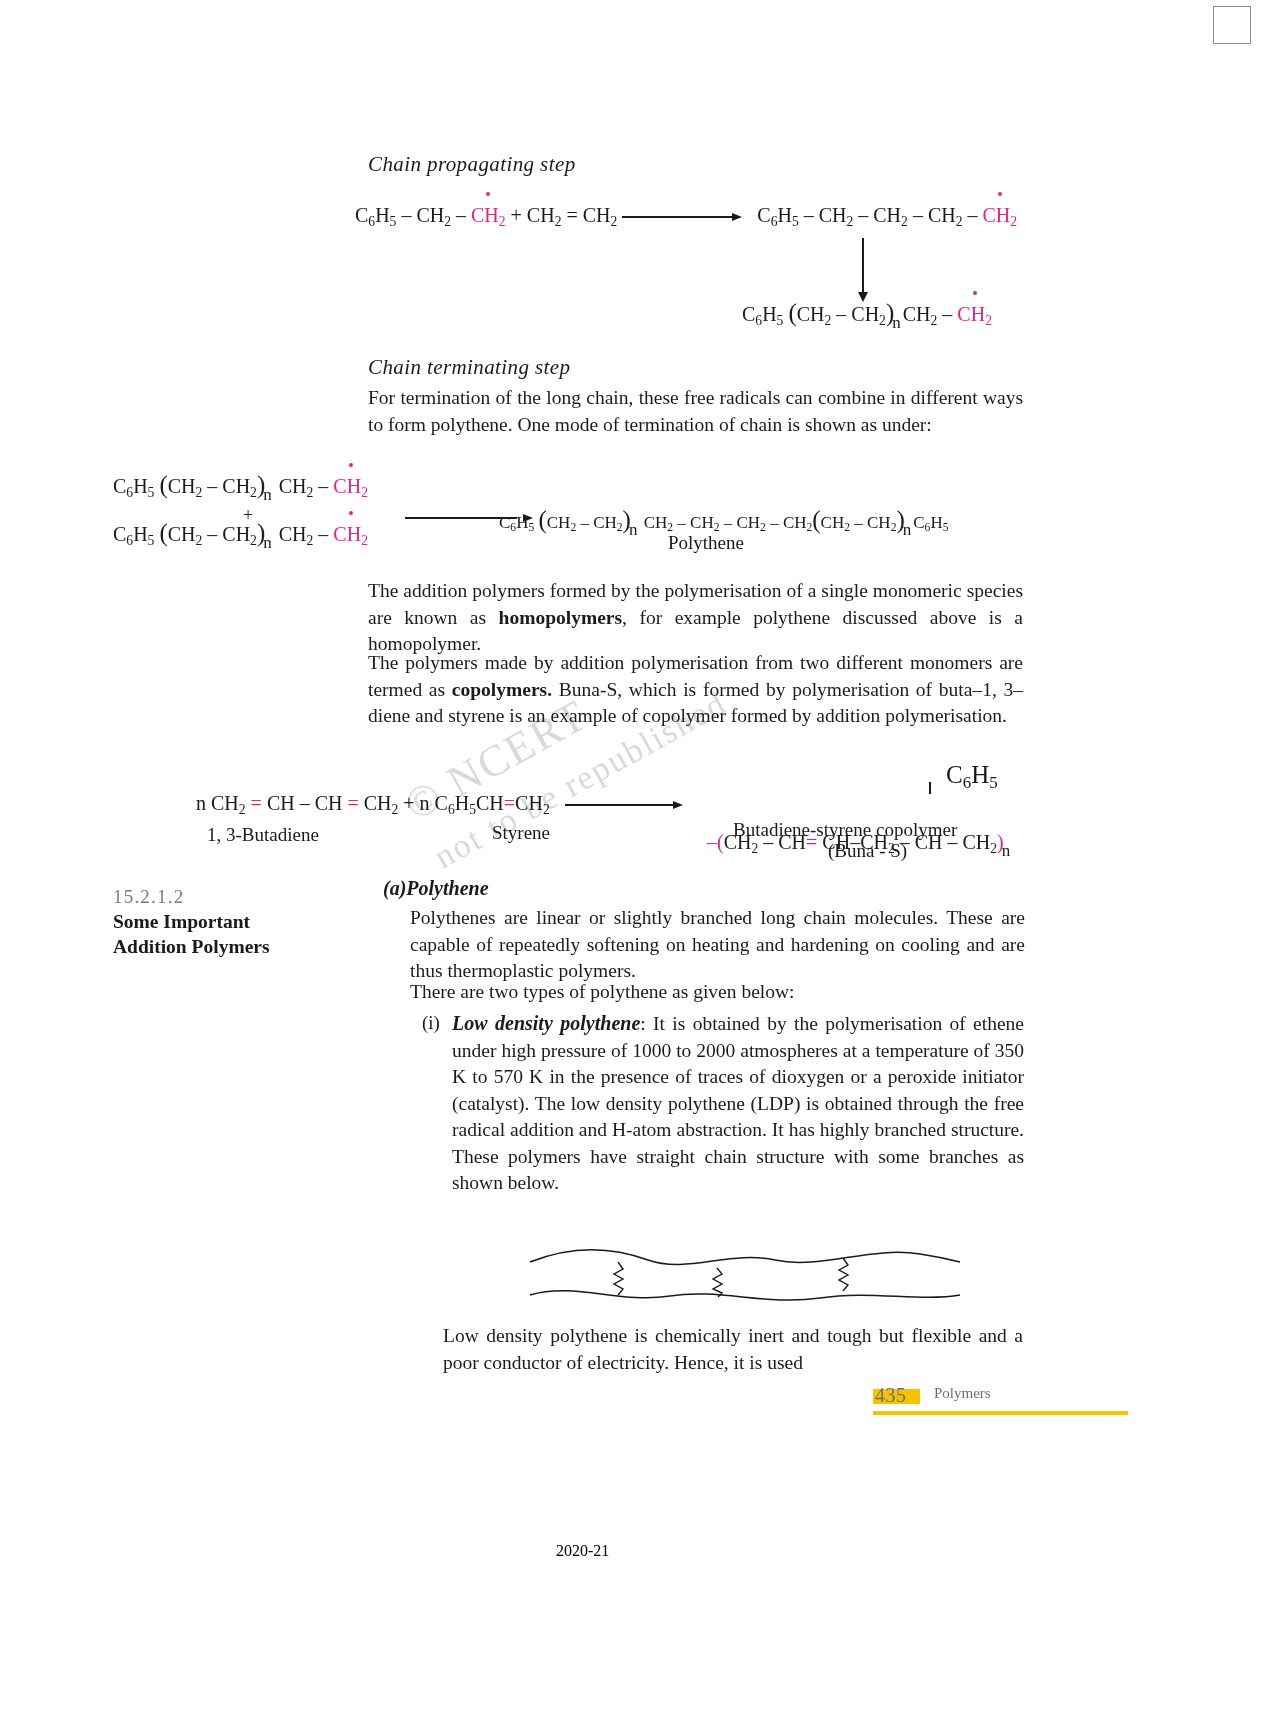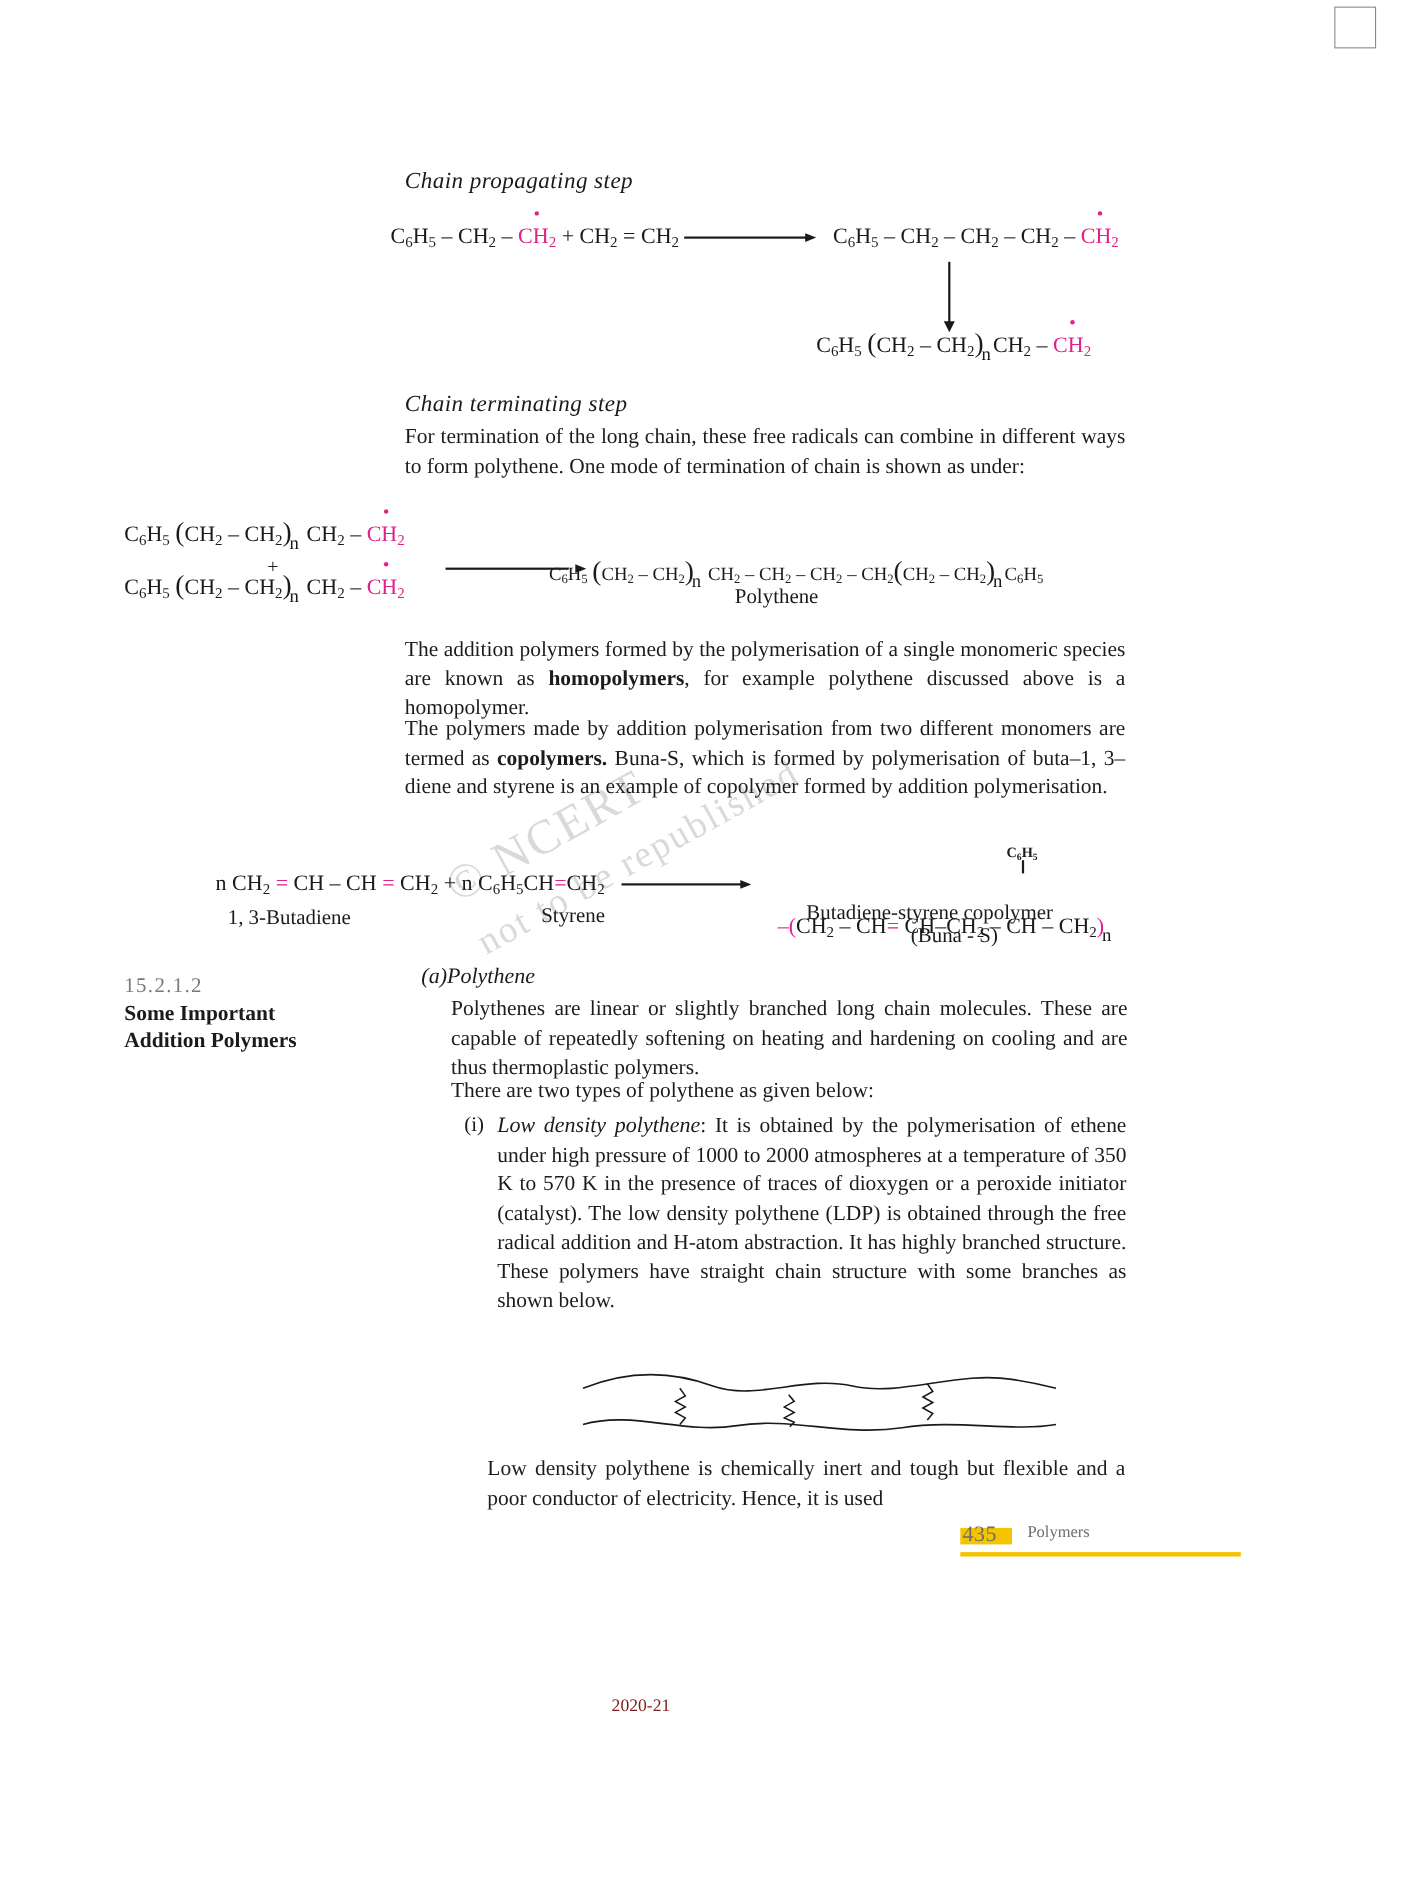--- a/index.html
+++ b/index.html
@@ -22,21 +22,21 @@
   }
 
   
   .para {
     font-size:19.5px;
     line-height:26.5px;
     text-align:justify;
     color:#1b1b1b;
   }
   .bold { font-weight:bold; }
-  .serif-bold-ital { font-style:italic; font-weight:normal; }
+  .serif-bold-ital { font-style:italic; font-weight:bold; }
 
   sub { font-size:0.68em; vertical-align:-0.28em; }
 
   .pink { color:#e0218a; }
   .rad { position:relative; }
   .rad .dot {
     position:absolute; left:50%; top:-0.62em; transform:translateX(-50%);
     width:4px; height:4px; border-radius:50%; background:#e0218a;
   }
 
@@ -92,21 +92,21 @@
   .page-num {
     position:absolute; font-size:20px; font-weight:normal; color:#6e6e6e;
     letter-spacing:0.5px;
   }
   .chapter-name {
     position:absolute; font-size:15px; color:#6e6e6e;
   }
   .page-num-hl {
     position:absolute; background:#f5c400; height:15px;
   }
-  .year { position:absolute; font-size:16px; color:#7f1d1d; }
+  .year { position:absolute; font-size:16px; color:#000000; }
 
   
   .watermark {
     position:absolute;
     left:430px; top:640px;
     width:520px; height:280px;
     color:rgba(140,140,140,0.33);
     font-size:44px;
     font-family:"Liberation Serif", serif;
     transform:rotate(-29deg);
@@ -173,21 +173,21 @@
   </div>
 
   <div class="chem" style="position:absolute; left:196px; top:788px;">
     n CH<sub>2</sub><span class="pink"> = </span>CH – CH <span class="pink">=</span> CH<sub>2</sub> + n C<sub>6</sub>H<sub>5</sub>CH<span class="pink">=</span>CH<sub>2</sub>
     <span class="arrow-long" style="width:118px; margin:0 10px;"></span>
   </div>
 
   <div class="chem" style="position:absolute; left:707px; top:827px;">
     <span class="pink">–(</span>CH<sub>2</sub> – CH<span class="pink">=</span> CH–CH<sub>2</sub> – CH – CH<sub>2</sub><span class="pink">)</span><span class="nsub">n</span>
   </div>
-  <div class="chem" style="position:absolute; left:915px; top:760px; font-size:13px;font-weight:bold;">C<sub>6</sub>H<sub>5</sub></div>
+  <div class="chem" style="position:absolute; left:946px; top:760px; font-size:25px;">C<sub>6</sub>H<sub>5</sub></div>
   <div style="position:absolute; left:929px; top:782px; width:1.5px; height:12px; background:#1a1a1a;"></div>
 
   <div style="position:absolute; left:207px; top:824px; font-size:19px;">1, 3-Butadiene</div>
   <div style="position:absolute; left:492px; top:822px; font-size:19px;">Styrene</div>
   <div style="position:absolute; left:733px; top:819px; font-size:19px;">Butadiene-styrene copolymer</div>
   <div style="position:absolute; left:828px; top:840px; font-size:19px;text-align:right;">(Buna - S)</div>
 
   <div class="sec-num" style="position:absolute; left:113px; top:886px;">15.2.1.2</div>
   <div class="sec-title" style="position:absolute; left:113px; top:909px; width:250px;">
     <span>Some  Important</span><br>

